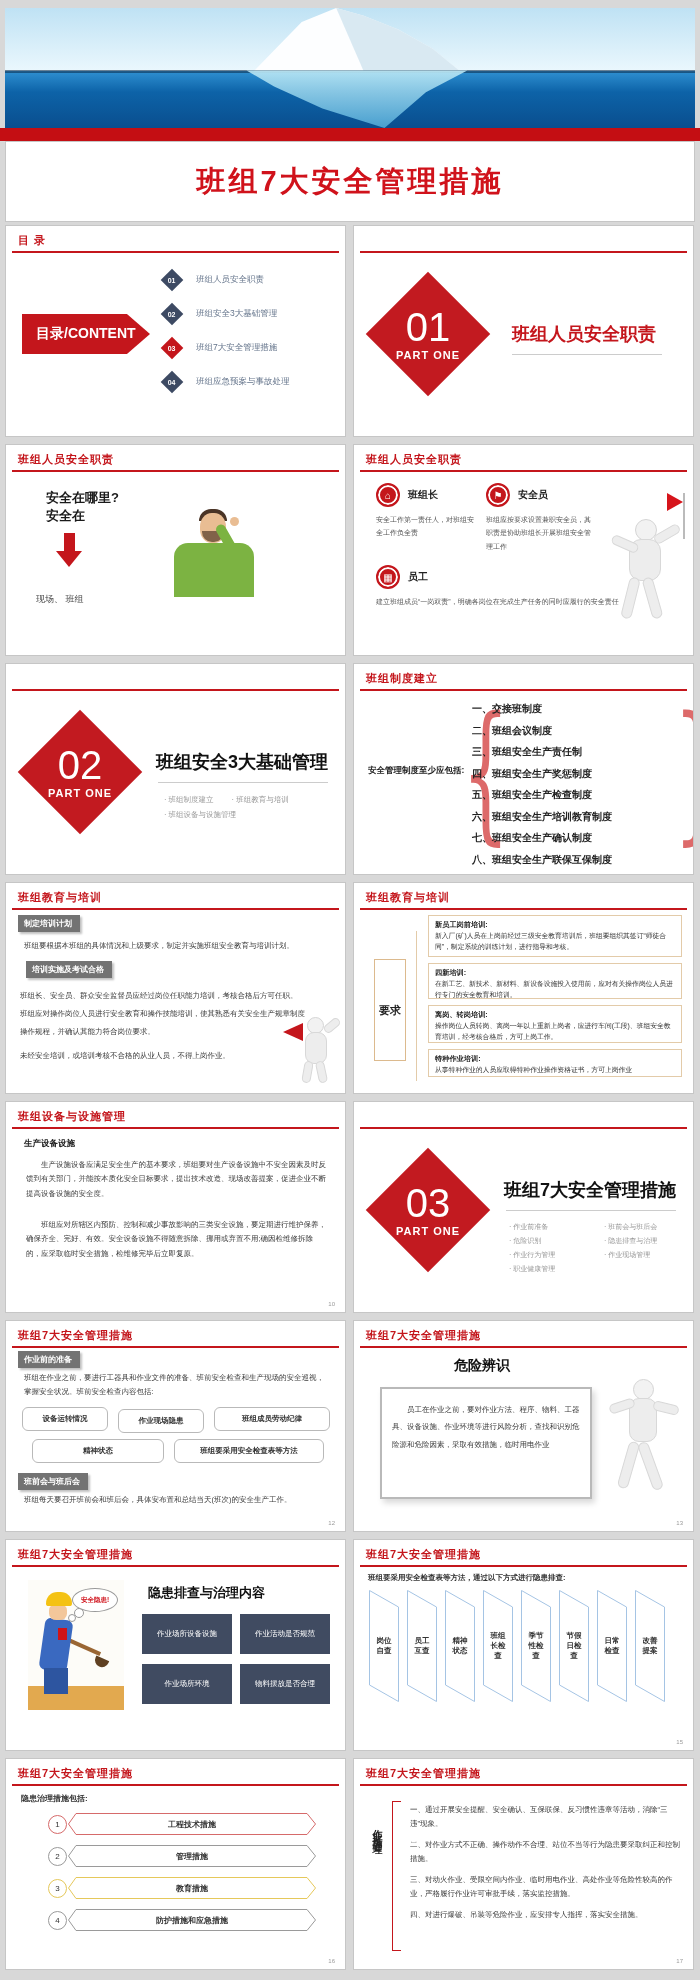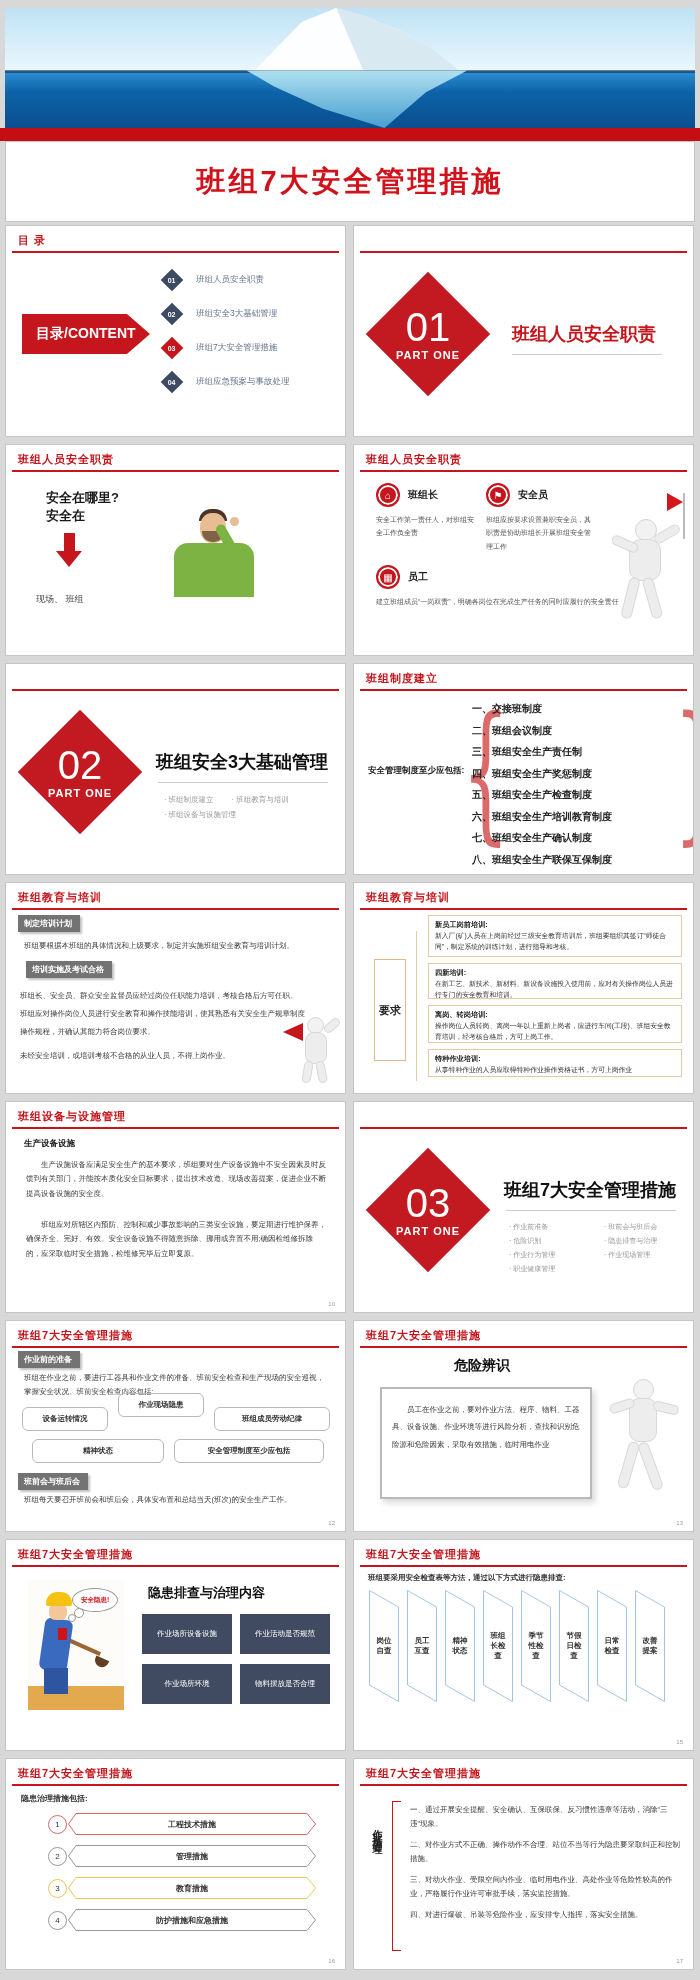--- a/index.html
+++ b/index.html
@@ -333,24 +333,24 @@
     </div>
 
     <div class="row">
 
       <div class="slide">
         <div class="shead">班组7大安全管理措施</div>
         <div class="sline"></div>
         <div class="tag" style="left:12px;top:30px;">作业前的准备</div>
         <div class="b75" style="position:absolute;left:18px;top:50px;width:306px;">班组在作业之前，要进行工器具和作业文件的准备、班前安全检查和生产现场的安全巡视，掌握安全状况。班前安全检查内容包括:</div>
         <div class="rrect" style="left:16px;top:86px;width:86px;">设备运转情况</div>
-        <div class="rrect" style="left:112px;top:72px;width:86px;">作业现场隐患</div>
+        <div class="rrect" style="left:112px;top:88px;width:86px;">作业现场隐患</div>
         <div class="rrect" style="left:208px;top:86px;width:116px;">班组成员劳动纪律</div>
         <div class="rrect" style="left:26px;top:118px;width:132px;">精神状态</div>
-        <div class="rrect" style="left:168px;top:118px;width:150px;">安全管理制度至少应包括</div>
+        <div class="rrect" style="left:168px;top:118px;width:150px;">班组要采用安全检查表等方法</div>
         <div class="tag" style="left:12px;top:152px;">班前会与班后会</div>
         <div class="b75" style="position:absolute;left:18px;top:172px;width:306px;">班组每天要召开班前会和班后会，具体安布置和总结当天(班次)的安全生产工作。</div>
         <div class="pageno">12</div>
       </div>
 
       <div class="slide">
         <div class="shead">班组7大安全管理措施</div>
         <div class="sline"></div>
         <div style="position:absolute;left:100px;top:36px;font-size:14px;font-weight:bold;color:#111;">危险辨识</div>
         <div class="board" style="left:26px;top:66px;width:208px;height:108px;">

